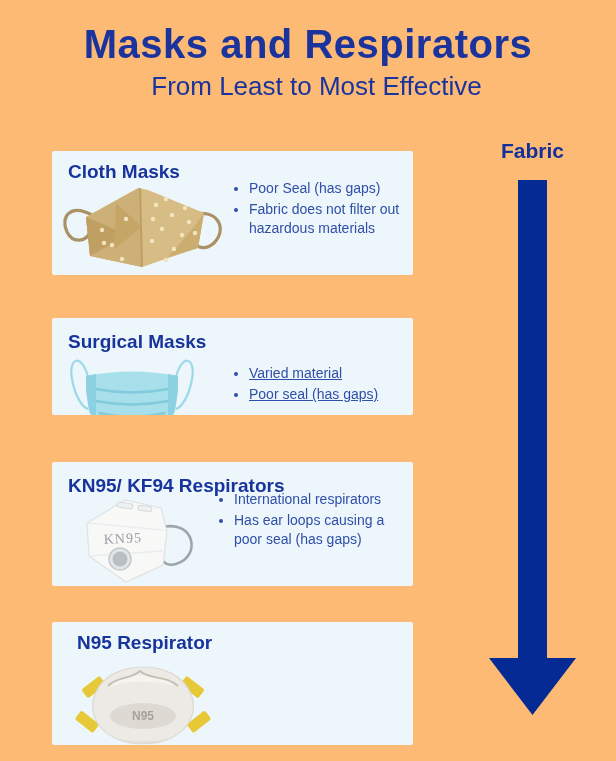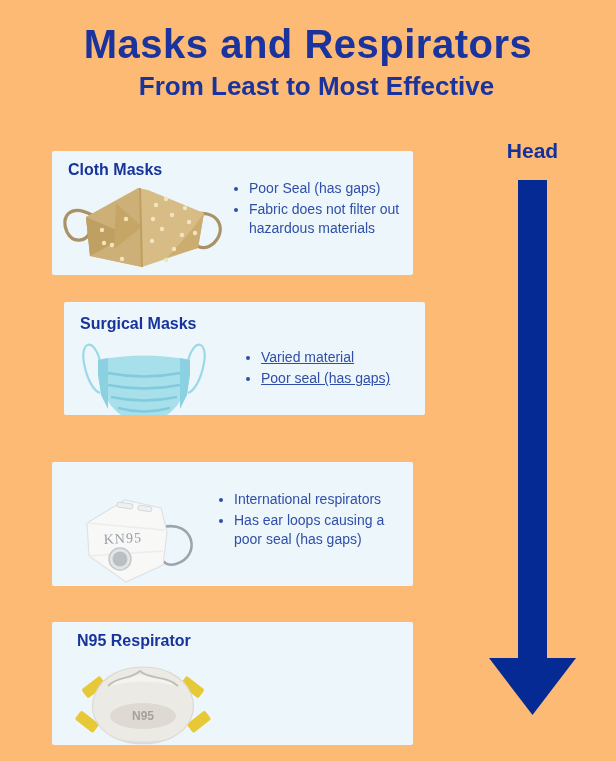--- a/index.html
+++ b/index.html
@@ -15,32 +15,32 @@
     font-family:"Liberation Sans", sans-serif;
     width:616px;height:761px;position:relative;overflow:hidden;
   }
   .page{position:absolute;inset:0;background:#fdba74;}
   .title{
     position:absolute;top:22px;left:0;width:616px;text-align:center;
     font-size:40px;font-weight:bold;color:var(--title-color);letter-spacing:0.5px;
   }
   .subtitle{
     position:absolute;top:71px;left:0;width:616px;text-align:center;
-    font-size:26px;font-weight:bold;color:var(--title-color);padding-left:17px;
+    font-size:26px;font-weight:normal;color:var(--title-color);padding-left:17px;
   }
   .panel{
     position:absolute;left:52px;width:361px;background:var(--panel-bg);
     border-radius:2px;overflow:hidden;
   }
   .panel1{top:151px;height:124px;}
-  .panel2{top:302px;height:113px;margin-left:12px;}
+  .panel2{top:318px;height:97px;}
   .panel3{top:462px;height:124px;}
   .panel4{top:622px;height:123px;}
   .panel-heading{
-    position:absolute;left:16px;font-size:16px;font-weight:bold;color:var(--heading-color);
+    position:absolute;left:16px;font-size:19px;font-weight:bold;color:var(--heading-color);
   }
   .bullets{
     position:absolute;list-style:disc;padding-left:17px;
     font-size:14px;line-height:1.32;color:var(--bullet-color);
   }
   .bullets li{margin-bottom:3px;}
   .mask-art{position:absolute;}
   .scale-label{
     position:absolute;left:488px;width:89px;text-align:center;
     font-size:21px;font-weight:bold;color:#14319b;
@@ -105,20 +105,21 @@
       <path d="M37,62 Q70,69 103,62" fill="none" stroke="#82cbdd" stroke-width="2.4"></path>
       <path d="M44,73 Q70,80 96,73" fill="none" stroke="#82cbdd" stroke-width="2.4"></path>
     </svg>
     <ul class="bullets" style="left:180px;top:46px;width:190px;text-decoration:underline;">
       <li>Varied material</li>
       <li>Poor seal (has gaps)</li>
     </ul>
   </div>
 
   <div class="panel panel3">
+    <div class="panel-heading" style="top:13px;">KN95/ KF94 Respirators</div>
     <svg class="mask-art" style="left:22px;top:32px;" width="132" height="90" viewBox="0 0 132 90">
       <path d="M89,33 C120,26 128,62 102,70 C92,73 85,66 86,56" fill="none" stroke="#9da5ab" stroke-width="2.6"></path>
       <path d="M13,29 L51,6 L87,14 L93,38 L89,71 L52,88 L15,62 Z" fill="#f8f8f7" stroke="#dfe2e4" stroke-width="1.2"></path>
       <path d="M13,29 L90,36" fill="none" stroke="#eaedee" stroke-width="1.5"></path>
       <path d="M15,62 L89,57" fill="none" stroke="#eaedee" stroke-width="1.5"></path>
       <rect x="43" y="9" width="16" height="5" rx="2.5" transform="rotate(8 51 11)" fill="#eef1f2" stroke="#d5d8da" stroke-width="1"></rect>
       <rect x="64" y="12" width="14" height="5" rx="2.5" transform="rotate(8 71 14)" fill="#eef1f2" stroke="#d5d8da" stroke-width="1"></rect>
       <text x="30" y="50" font-size="14" fill="#9aa0a6" font-family="Liberation Serif, serif" letter-spacing="1" transform="rotate(-3 30 50)">KN95</text>
       <circle cx="46" cy="65" r="11" fill="#e3e6e8" stroke="#c4c9cc" stroke-width="1.5"></circle>
       <circle cx="46" cy="65" r="7.5" fill="#b9bfc3"></circle>
@@ -139,19 +140,19 @@
       <path d="M38,30 C50,14 96,14 108,30" fill="none" stroke="#b9b4ab" stroke-width="2"></path>
       <path d="M25,38 C33,19 53,11 73,11 C93,11 113,19 121,38 C127,53 122,71 103,81 C87,90 59,90 43,81 C24,71 19,53 25,38 Z" fill="#eceae4" stroke="#dcd9d2" stroke-width="1.2"></path>
       <path d="M40,31 C52,15 94,15 106,31 C92,24 54,24 40,31 Z" fill="#f5f3ee"></path>
       <path d="M38,30 C48,20 60,24 70,15 C80,24 96,19 108,30" fill="none" stroke="#c3beb4" stroke-width="1.8"></path>
       <ellipse cx="73" cy="60" rx="33" ry="13" fill="#dedad3"></ellipse>
       <path d="M43,81 C59,89 87,89 103,81 C90,87 56,87 43,81 Z" fill="#e0dcd5"></path>
       <text x="73" y="64" font-size="12" font-weight="bold" text-anchor="middle" fill="#a7a199">N95</text>
     </svg>
   </div>
 
-  <div class="scale-label" style="top:139px;">Head</div>
+  <div class="scale-label" style="top:139px;">Fabric</div>
   <svg class="arrow-svg" width="89" height="535" viewBox="0 0 89 535">
     <rect x="30" y="0" width="29" height="479" fill="#052a94"></rect>
     <polygon points="1,478 88,478 44.5,535" fill="#052a94"></polygon>
   </svg>
 
 </div>
 
 </body></html>

